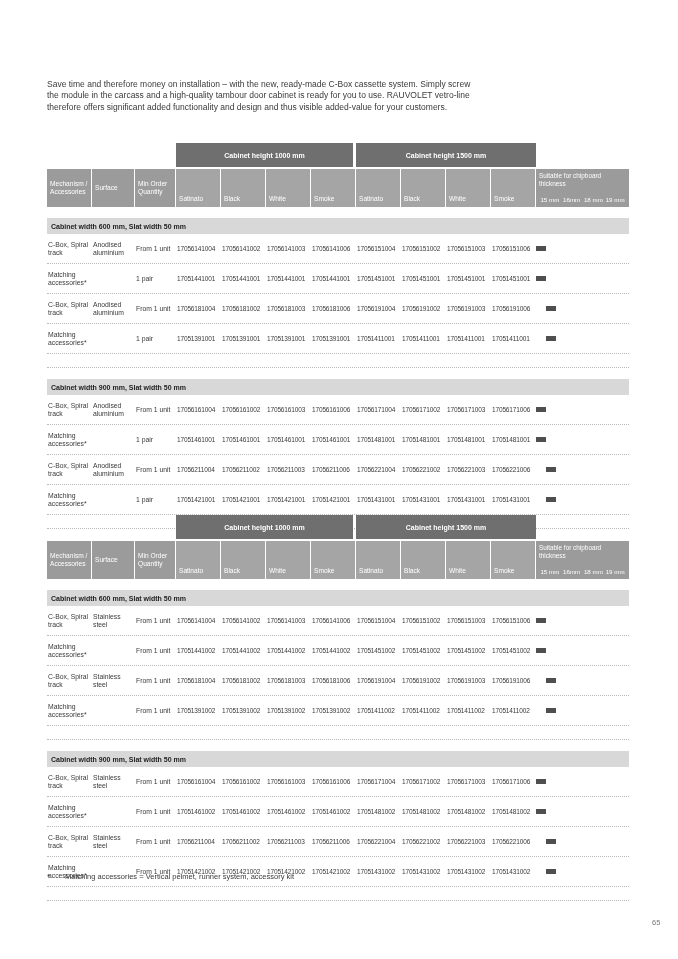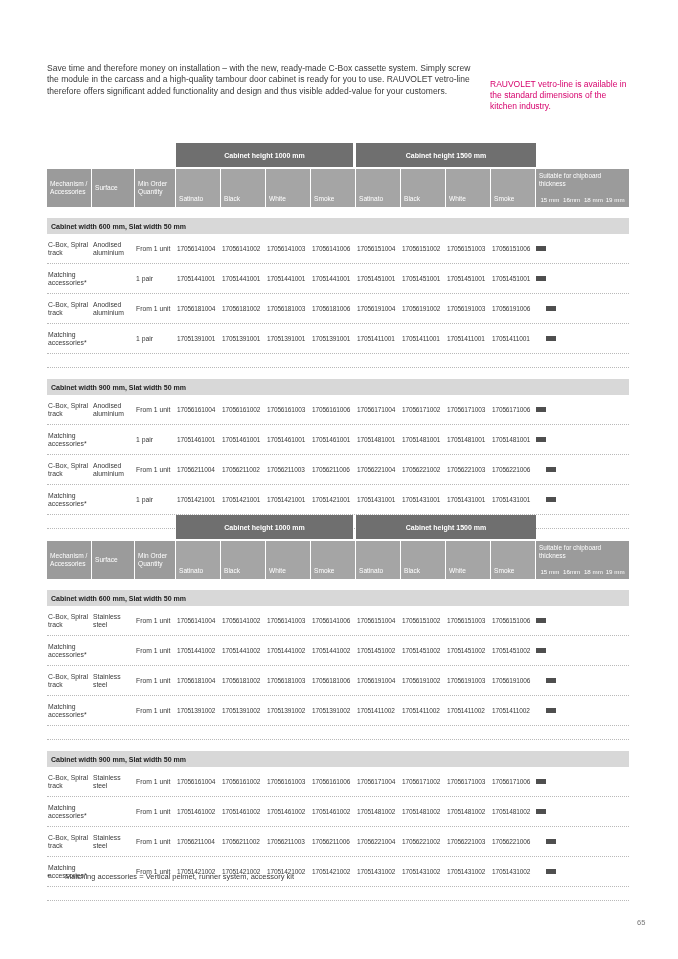--- a/index.html
+++ b/index.html
@@ -1,21 +1,21 @@
 <!DOCTYPE html>
 <html><head>
 <meta charset="utf-8">
 <style>
   html,body { margin:0; padding:0; background:#ffffff; }
   .page {
     position:relative; width:678px; height:959px; background:#ffffff;
     font-family:"Liberation Sans", sans-serif; overflow:hidden; color:#3a3a3a;
   }
   .intro {
-    position:absolute; left:47px; top:54px; width:436px;
+    position:absolute; left:47px; top:70px; width:436px;
     font-size:8.5px; line-height:11.5px; color:#3a3a3a;
   }
   .side-note {
     position:absolute; left:490px; top:70px; width:142px;
     font-size:8.5px; line-height:11px; color:#d6006c;
   }
   .ctable { position:absolute; left:47px; width:582px; }
   .t1 { top:143px; }
   .t2 { top:515px; }
   .cols { display:grid; grid-template-columns:45px 43px 41px repeat(8,45px) 93px; }
@@ -46,29 +46,28 @@
   .thick { display:grid; grid-template-columns:repeat(4,1fr); align-items:center; justify-items:center; }
   .sq { width:5px; height:5px; display:inline-block; }
   .sq.on { background:#4f4f4f; }
   .spacer-row { height:13px; border-bottom:1px dotted #b9b9b9; }
   .footnote {
     position:absolute; left:47px; top:872px; width:500px; font-size:7.5px; color:#3a3a3a;
     display:flex;
   }
   .footnote .star { width:18px; font-style:normal; }
   .footnote .txt { }
-  .page-number { position:absolute; left:625px; top:918px; font-size:7.5px; color:#777;padding-left:12px; }
+  .page-number { position:absolute; left:640px; top:918px; font-size:7.5px; color:#777;padding-left:12px; }
 </style>
 </head>
 <body>
 
 <div class="page">
 
   <p class="intro">Save time and therefore money on installation – with the new, ready-made C-Box cassette system. Simply screw the module in the carcass and a high-quality tambour door cabinet is ready for you to use. RAUVOLET vetro-line therefore offers significant added functionality and design and thus visible added-value for your customers.</p>
-  <p class="side-note" style="color: rgb(214, 0, 108);">RAUVOLET vetro-line is available in the standard dimensions of the kitchen industry.</p>
 
   <section class="ctable t1">
     <div class="cols group-row">
       <div class="group-bar gb1">Cabinet height 1000 mm</div>
       <div class="group-bar gb2">Cabinet height 1500 mm</div>
     </div>
     <div class="cols header-row">
       <div class="hcell">Mechanism / Accessories</div>
       <div class="hcell">Surface</div>
       <div class="hcell">Min Order Quantity</div>

